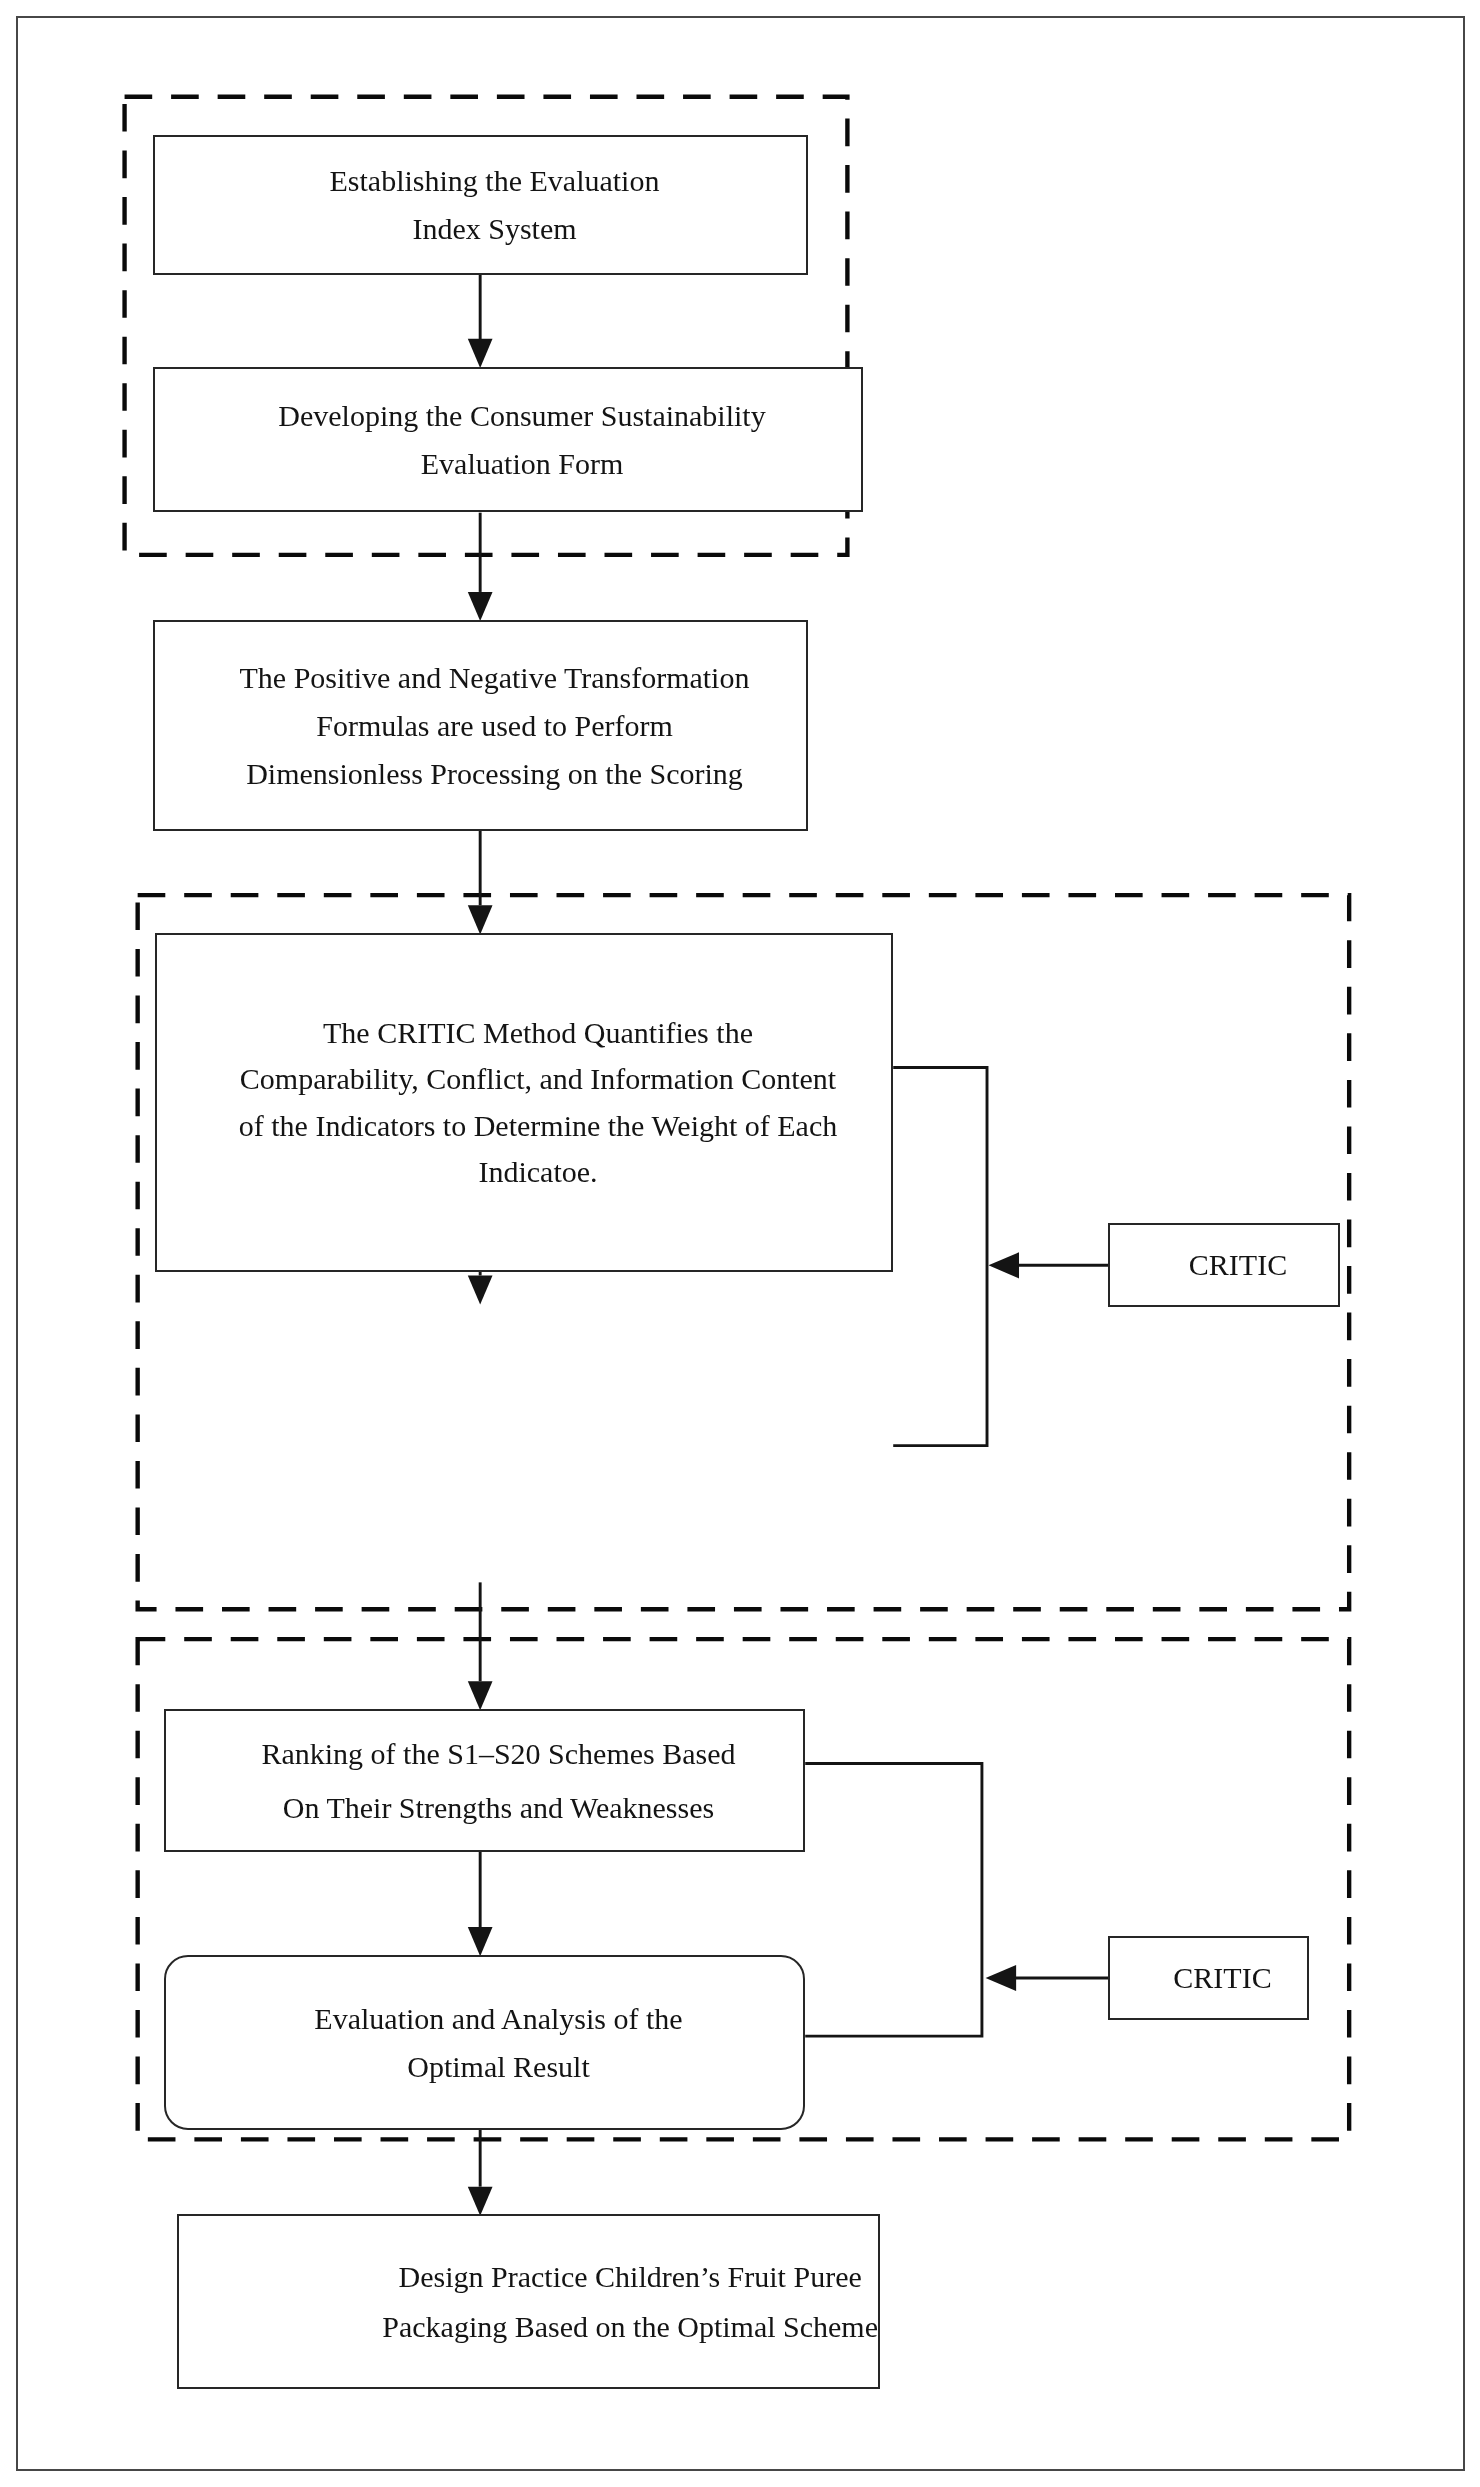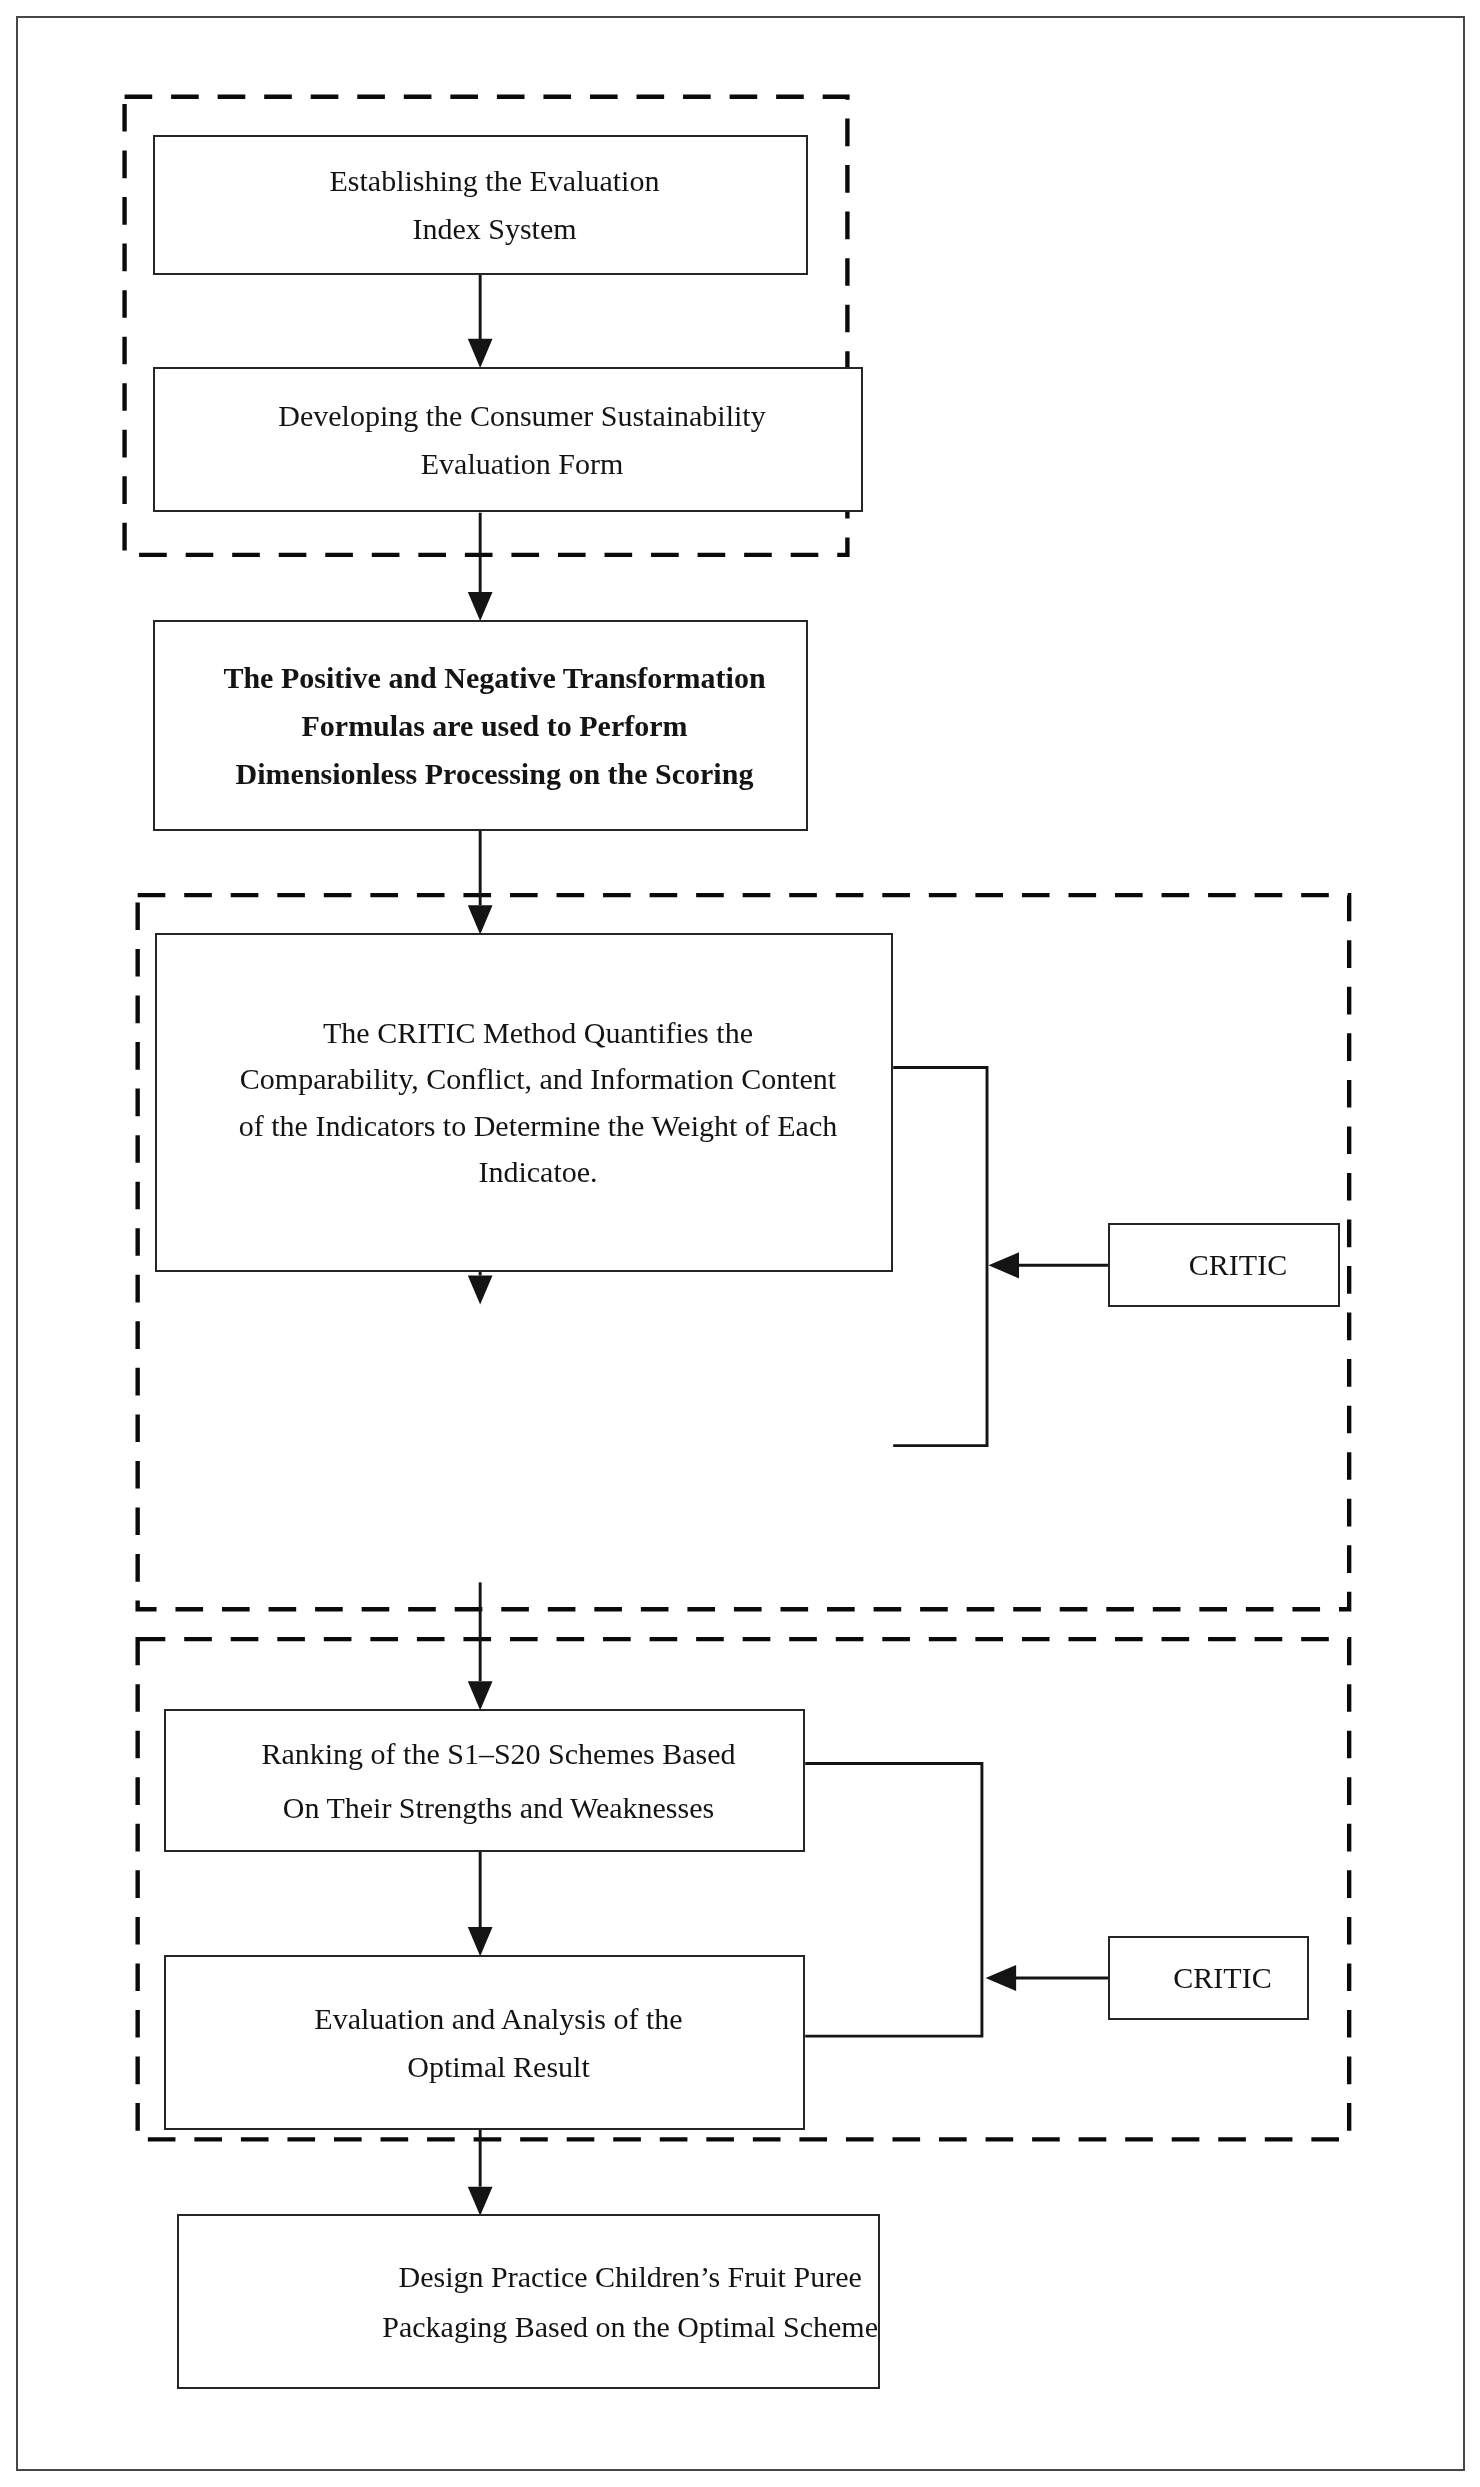--- a/index.html
+++ b/index.html
@@ -32,25 +32,25 @@
     align-items: center;
     justify-content: center;
     text-align: center;
     font-size: 30px;
     line-height: 1.6;
     padding-left: 28px;
   }
   .fbox span { white-space: pre-line; display: block; }
   .box-establish  { left: 153px;  top: 135px;  width: 655px;  height: 140px; }
   .box-develop    { left: 153px;  top: 367px;  width: 710px;  height: 145px; }
-  .box-transform  { left: 153px;  top: 620px;  width: 655px;  height: 211px; font-weight: bold; }
+  .box-transform  { left: 153px;  top: 620px;  width: 655px;  height: 211px; }
   .box-critic-method { left: 155px; top: 933px; width: 738px; height: 339px; line-height: 1.55; }
   .box-weights    { left: 160px;  top: 1303px; width: 733px; height: 279px; line-height: 1.55; }
   .box-ranking    { left: 164px;  top: 1709px; width: 641px;  height: 143px; line-height: 1.8; }
-  .box-evaluation { left: 164px;  top: 1955px; width: 641px;  height: 175px; }
+  .box-evaluation { left: 164px;  top: 1955px; width: 641px;  height: 175px; border-radius: 24px; }
   .box-practice   { left: 177px;  top: 2214px; width: 703px;  height: 175px; line-height: 1.65; justify-content: flex-end; }
   .box-critic-label { left: 1108px; top: 1223px; width: 232px; height: 84px; }
   .box-mabac-label  { left: 1108px; top: 1936px; width: 201px; height: 84px; }
 </style>
 </head>
 <body>
 
 <div class="page">
 
   <div class="page-border"></div>

